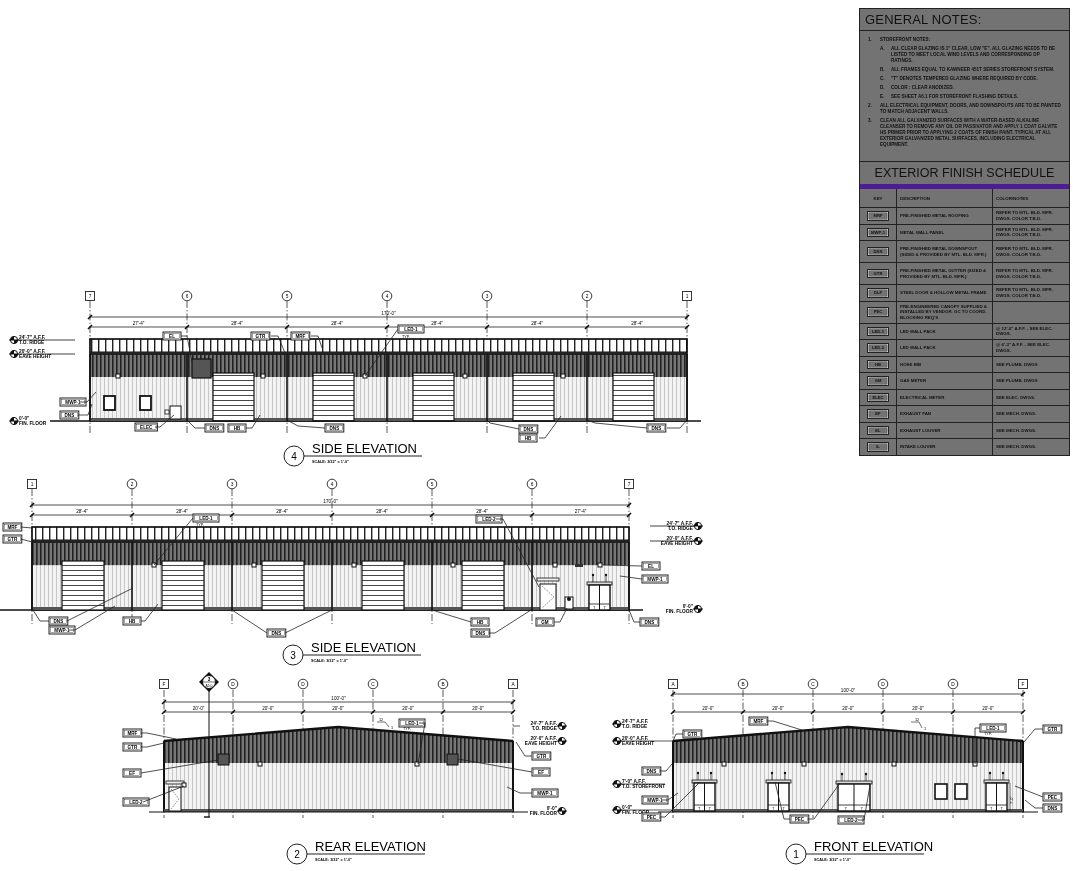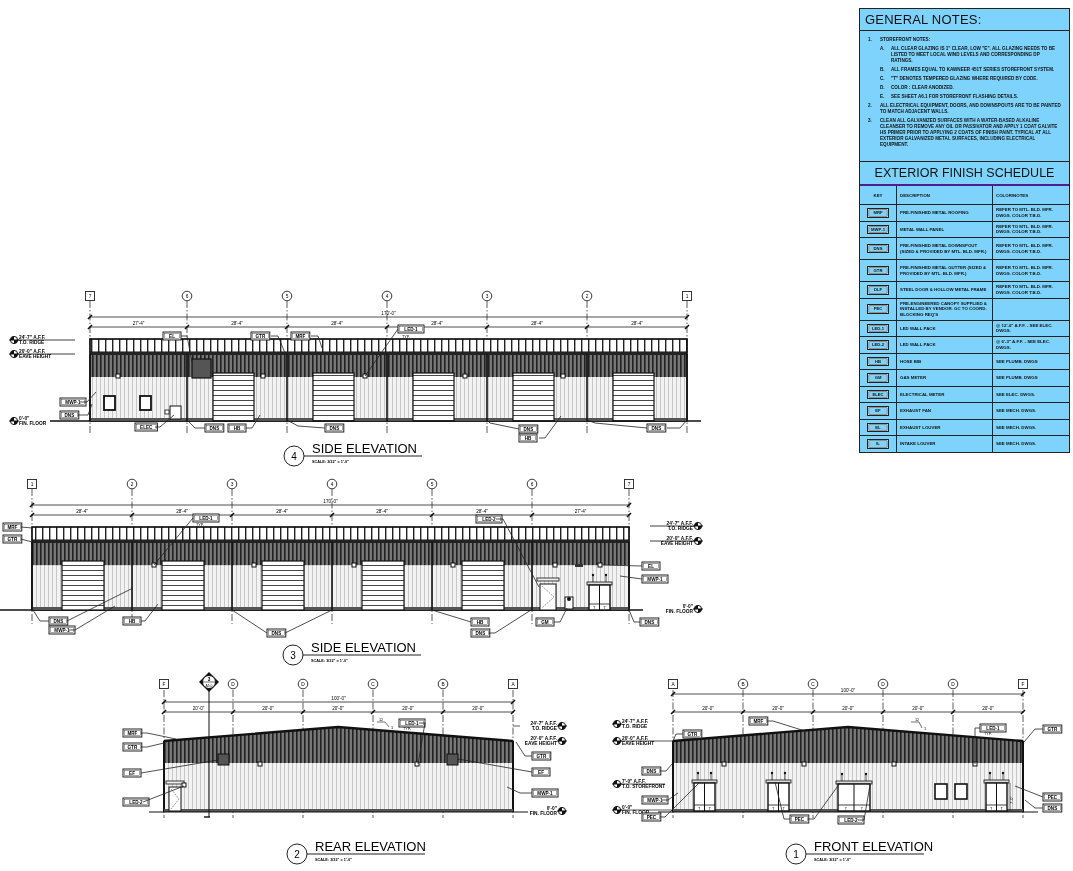--- a/index.html
+++ b/index.html
@@ -1,28 +1,28 @@
 <!DOCTYPE html>
 <html><head>
 <meta charset="utf-8">
 <style>
   html,body{margin:0;padding:0;background:#fff;}
   body{width:1073px;height:871px;position:relative;overflow:hidden;font-family:"Liberation Sans",sans-serif;color:#111;}
   #sheet{position:absolute;left:0;top:0;width:1073px;height:871px;}
   svg text{font-family:"Liberation Sans",sans-serif;}
   
-  .notes{position:absolute;left:859px;top:8px;width:209px;border:1.5px solid #222;background:#7dd3fc;}
+  .notes{position:absolute;left:859px;top:8px;width:209px;border:1.5px solid #222;background:#737373;}
   .notes .hdr{font-size:13px;padding:3px 5px;border-bottom:1.5px solid #222;letter-spacing:.2px;}
   .notes ol{margin:0;padding:6px 8px 10px 8px;list-style:none;font-size:4.6px;font-weight:bold;line-height:6px;}
   .notes .n{display:flex;margin-bottom:3px;}
   .notes .n .num{width:12px;flex:none;}
   .notes .sub{display:flex;margin:3px 0 3px 12px;}
   .notes .sub .num{width:11px;flex:none;}
   .sched{border-top:1.5px solid #222;}
-  .sched .title{font-size:12.5px;text-align:center;padding:4px 0;border-bottom:2px solid #4c1d95;}
+  .sched .title{font-size:12.5px;text-align:center;padding:4px 0;border-bottom:5px solid #4c1d95;}
   .sched table{border-collapse:collapse;width:100%;font-size:4.4px;font-weight:bold;}
   .sched th{height:18px;text-align:left;padding:0 3px;border:1px solid #222;border-top:none;}
   .sched th:first-child{text-align:center;border-left:none;}
   .sched th:last-child{border-right:none;}
   .sched td{border:1px solid #222;padding:2px 3px;vertical-align:middle;line-height:5.5px;}
   .sched td:first-child{border-left:none;text-align:center;width:30px;}
   .sched td:last-child{border-right:none;width:70px;}
   .sched tr:last-child td{border-bottom:none;}
   .keybox{display:inline-block;border:1px solid #222;padding:1px 3px;min-width:14px;font-size:4.2px;box-shadow:inset 0 0 0 0.6px #fff, inset 0 0 0 1.1px #222;}
 </style>

